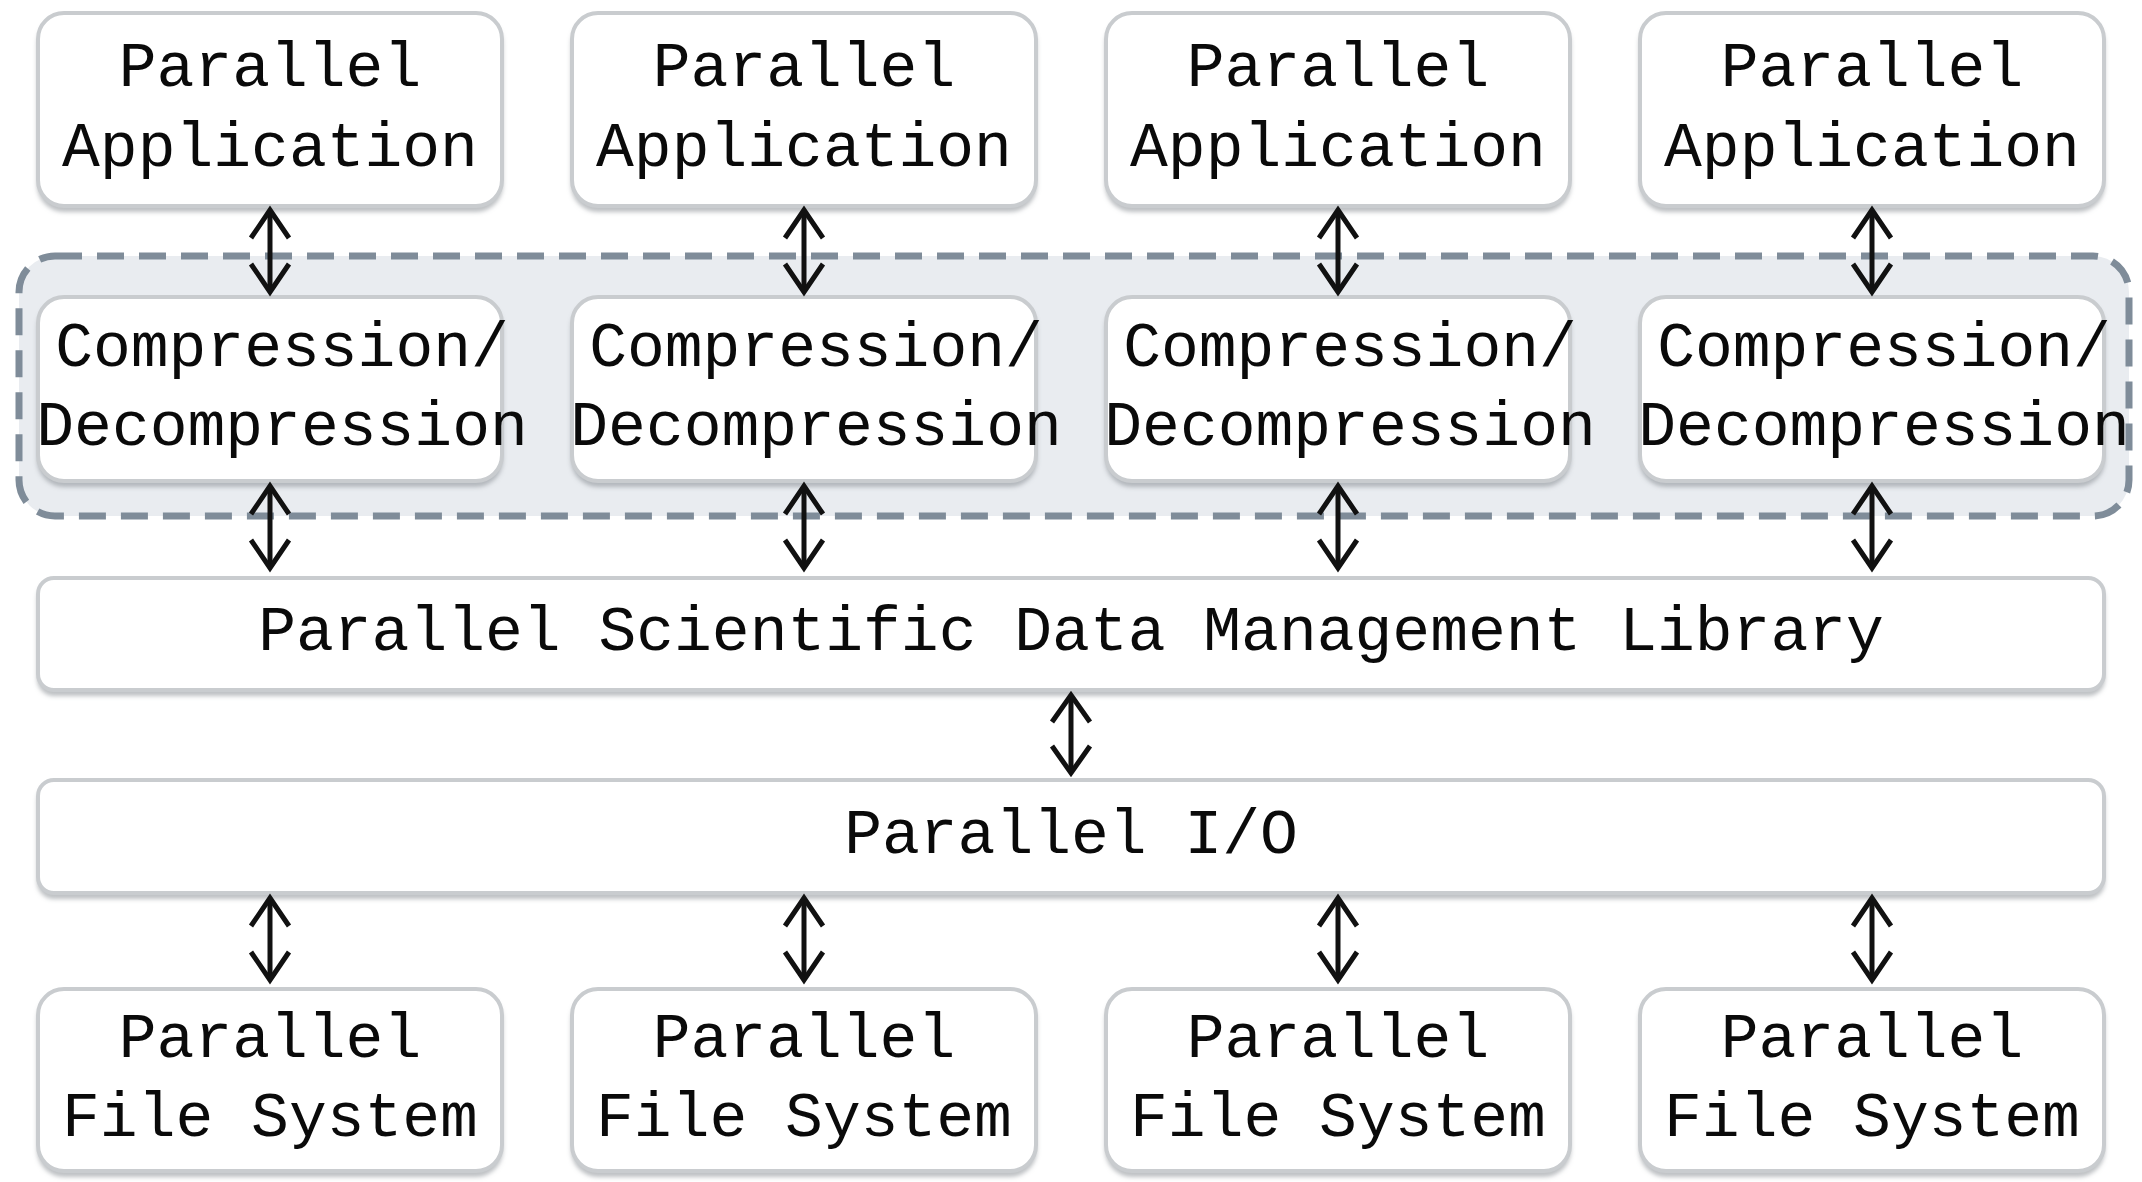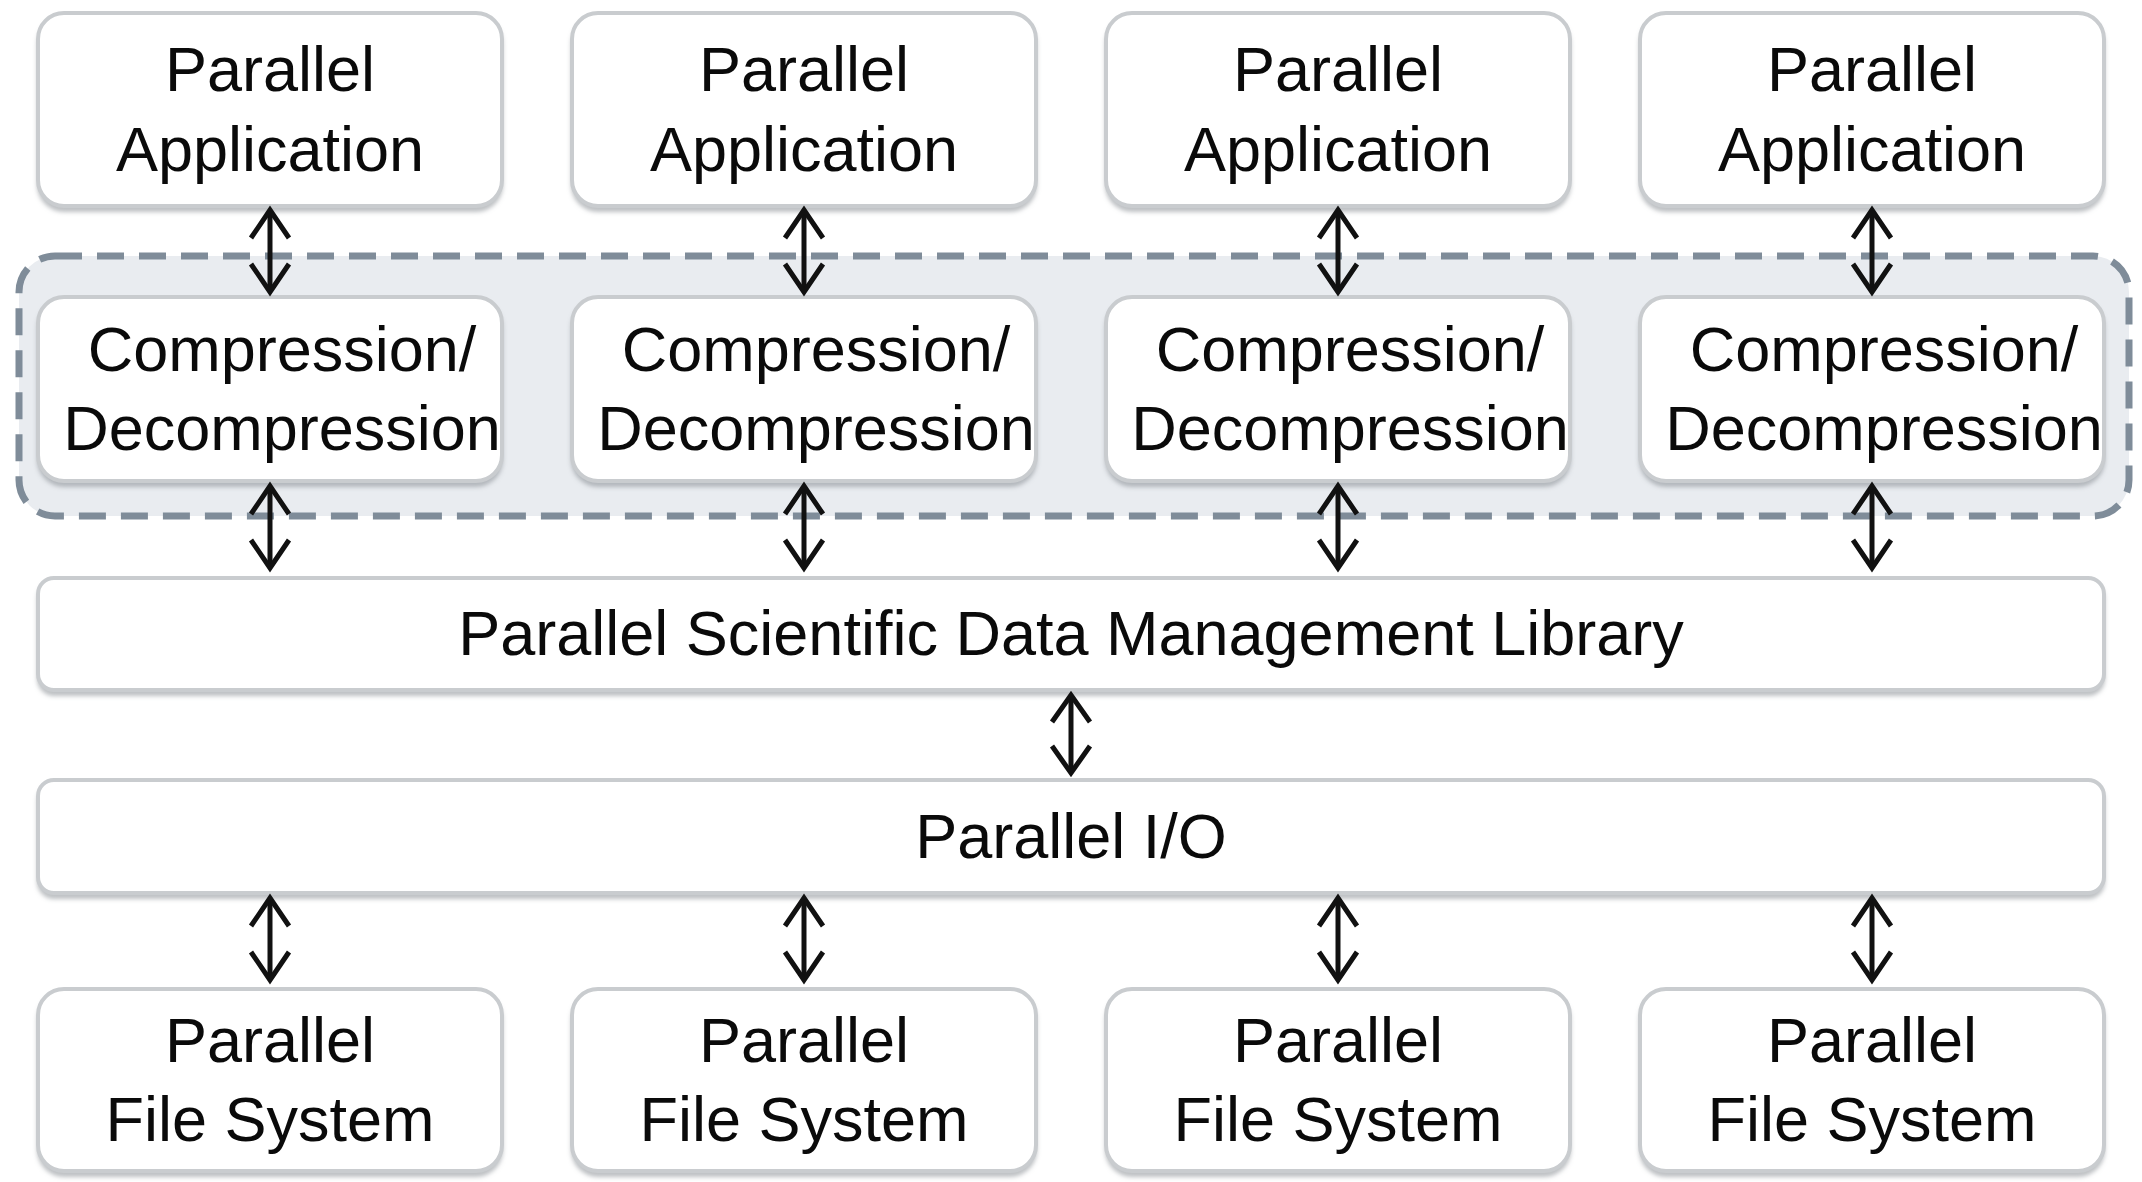--- a/index.html
+++ b/index.html
@@ -1,21 +1,21 @@
 <!DOCTYPE html>
 <html style="--background: #ffffff; --box-fill: #ffffff; --box-border: #c9cccf; --container-fill: #e9ecf0; --container-border: #7f8c99; --arrow: #111111; --text: #0a0a0a;"><head>
 <meta charset="utf-8">
 <style>
   html, body { margin: 0; padding: 0; background: var(--background, #ffffff); }
   .canvas {
     position: relative;
     width: 2142px;
     height: 1182px;
     background: var(--background, #ffffff);
-    font-family: Liberation Sans, sans-serif;
+    font-family: Liberation Mono, monospace;
     color: var(--text, #0a0a0a);
     overflow: hidden;
   }
   .box {
     position: absolute;
     box-sizing: border-box;
     background: var(--box-fill, #ffffff);
     border: 4px solid var(--box-border, #c9cccf);
     border-radius: 28px;
     box-shadow: 0 5px 4px -1px rgba(125, 131, 137, 0.5);

